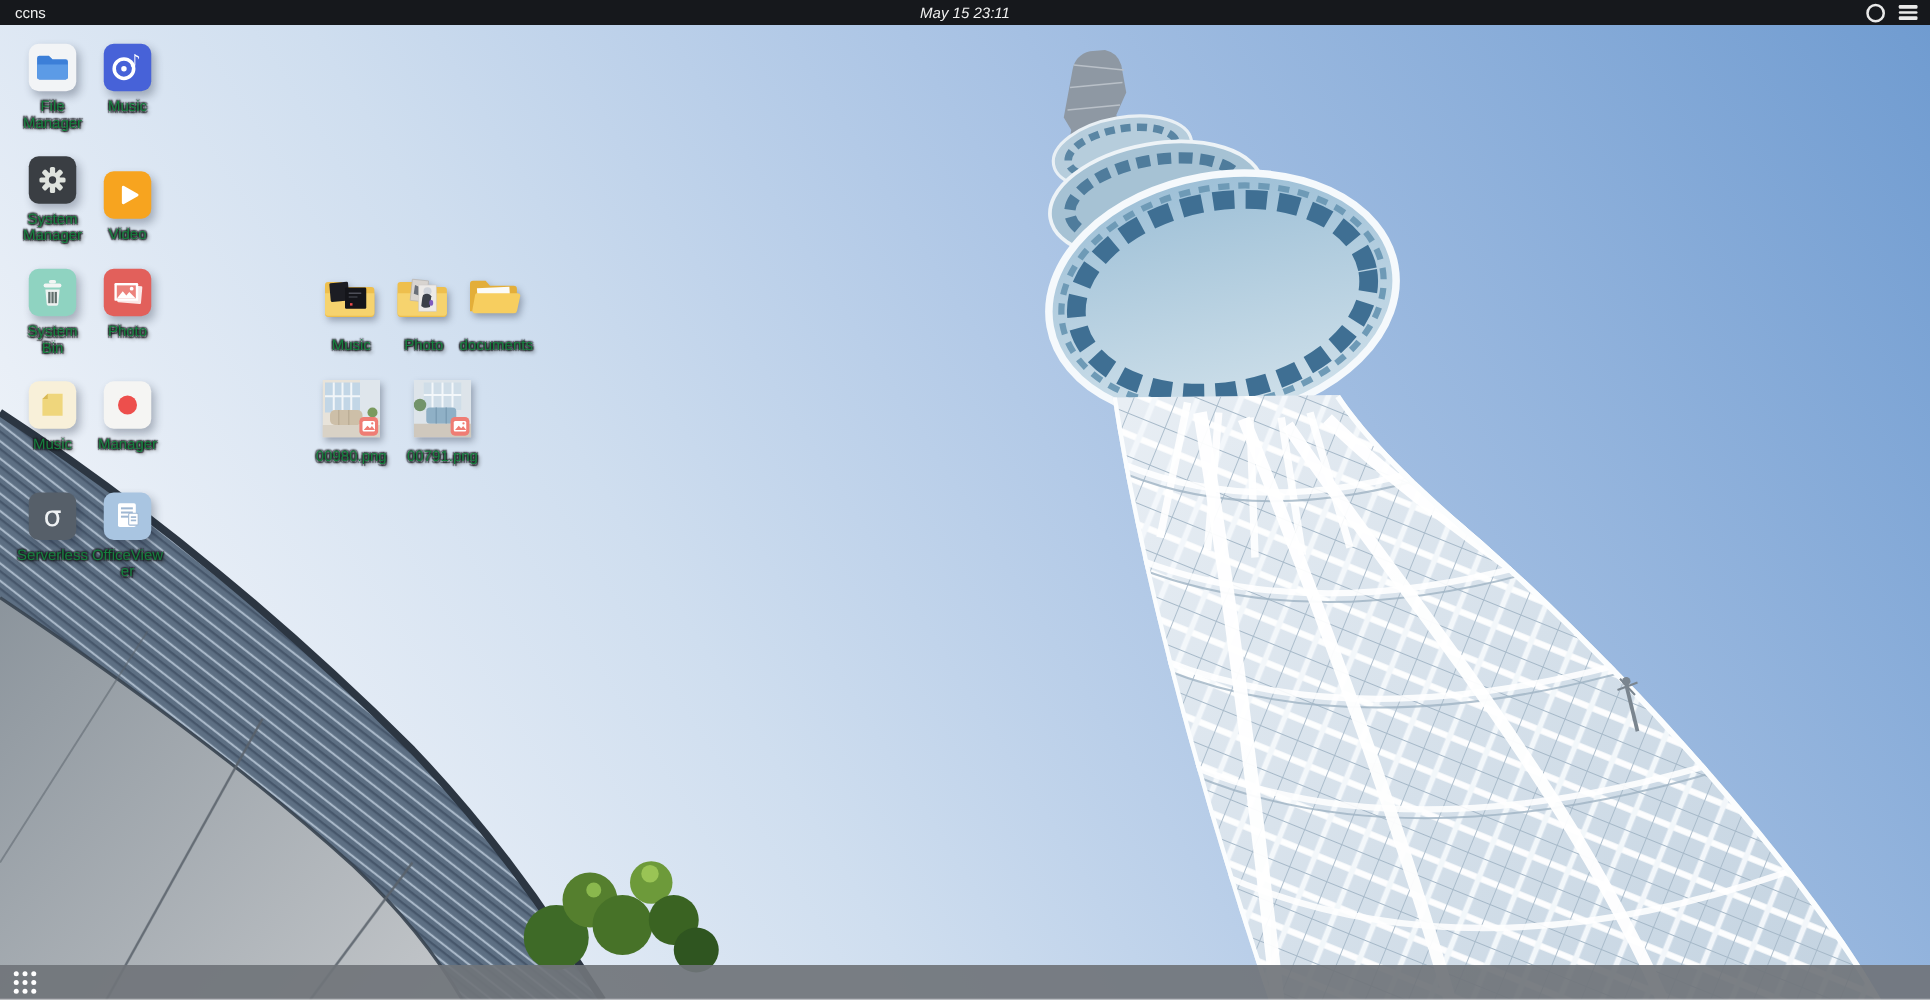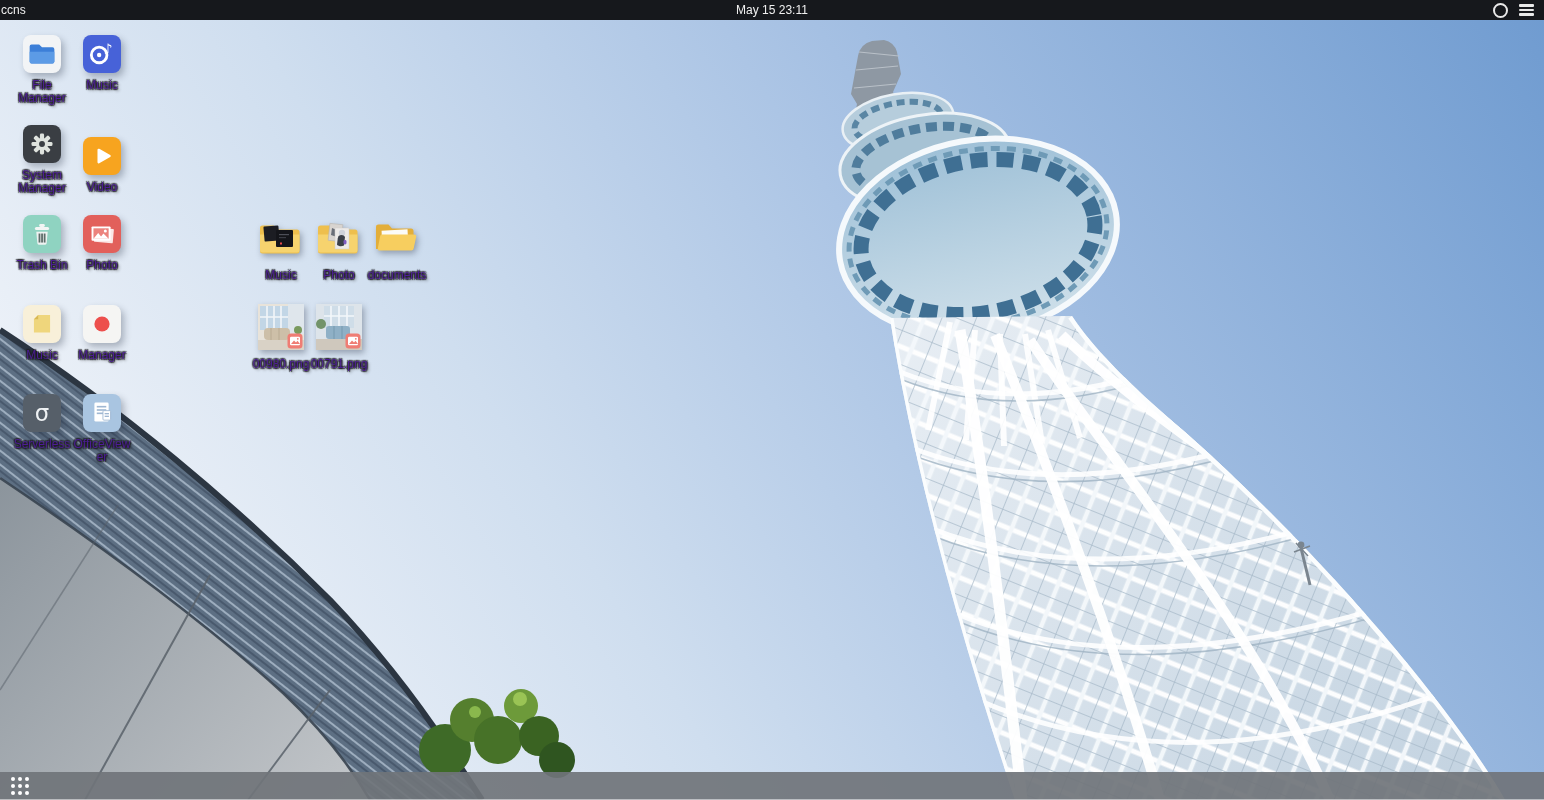--- a/index.html
+++ b/index.html
@@ -8,22 +8,22 @@
     font-family:"Liberation Sans",sans-serif;background:#cfdeef;
     -webkit-font-smoothing:antialiased;
   }
   
   .wallpaper{position:absolute;left:0;top:0;width:1544px;height:800px;display:block;}
   
   .topbar{
     position:absolute;top:0;left:0;right:0;height:20px;background:#16181c;
     display:flex;align-items:center;color:#f0f0f0;font-size:12px;z-index:60;
   }
-  .topbar .host{padding-left:1px;z-index:2;}
-  .topbar .clock{position:absolute;left:0;right:0;text-align:center;font-size:12px;}
+  .topbar .host{padding-left:12px;z-index:2;}
+  .topbar .clock{position:absolute;left:0;right:0;text-align:center;font-size:12px;font-style:italic;}
   .topbar .right{margin-left:auto;display:flex;align-items:center;gap:11px;padding-right:10px;z-index:2;}
   .ring{width:11px;height:11px;border:2px solid #e9e9e9;border-radius:50%;display:inline-block;}
   .burger{display:flex;flex-direction:column;gap:2px;cursor:pointer;}
   .burger i{display:block;width:15px;height:2.4px;background:#e9e9e9;border-radius:1px;}
   
   .taskbar{
     position:absolute;left:0;right:0;bottom:0;height:28px;z-index:60;
     background:rgba(112,116,121,0.92);
     box-shadow:0 -1px 0 rgba(255,255,255,0.5) inset;
     display:flex;align-items:center;padding:0 11px;box-sizing:border-box;
@@ -38,21 +38,21 @@
     align-items:center;cursor:default;
   }
   .d-item.wide{width:64px;}
   .tile{
     width:38px;height:38px;border-radius:8px;display:flex;align-items:center;
     justify-content:center;box-shadow:3px 4px 7px rgba(25,35,55,0.30);
   }
   .tile svg{display:block;}
   .ficon{filter:drop-shadow(2px 3px 3px rgba(25,35,55,0.35));}
   .label{
-    margin-top:6px;color:#4c1d95;font-size:12px;line-height:13px;text-align:center;
+    margin-top:6px;color:#15803d;font-size:12px;line-height:13px;text-align:center;
     max-width:100%;overflow-wrap:anywhere;
     text-shadow:0 0 2px rgba(30,30,35,.95),1px 1px 1px rgba(30,30,35,.85),
       -1px -1px 1px rgba(30,30,35,.7),1px -1px 1px rgba(30,30,35,.7),
       -1px 1px 1px rgba(30,30,35,.7),2px 2px 3px rgba(0,0,0,.45);
   }
   .label.tight{margin-top:4px;}
   
   .bg-fm{background:#f2f4f6;} .bg-music{background:#4762d8;}
   .bg-set{background:#3a3e43;} .bg-video{background:#f7a41f;}
   .bg-trash{background:#8fd3c1;} .bg-photo{background:#e2605b;}
@@ -247,21 +247,21 @@
     <span class="tile bg-trash">
       <svg width="38" height="38" viewBox="0 0 40 40">
         <rect x="17" y="9.5" width="6" height="3" rx="1.5" fill="#f2f5f4"></rect>
         <rect x="12.5" y="12.5" width="15" height="3.2" rx="1.6" fill="#f2f5f4"></rect>
         <path d="M14 17.5 h12 l-1.1 12.2 a1.6 1.6 0 0 1-1.6 1.5 h-6.6 a1.6 1.6 0 0 1-1.6-1.5 z" fill="#eef2f1"></path>
         <rect x="16.4" y="19.5" width="1.9" height="9.5" fill="#5f6e6b"></rect>
         <rect x="19.1" y="19.5" width="1.9" height="9.5" fill="#5f6e6b"></rect>
         <rect x="21.8" y="19.5" width="1.9" height="9.5" fill="#5f6e6b"></rect>
       </svg>
     </span>
-    <span class="label">Trash Bin</span>
+    <span class="label">System Bin</span>
   </div>
 
   <div class="d-item" style="left:72px;top:215px">
     <span class="tile bg-photo">
       <svg width="38" height="38" viewBox="0 0 40 40">
         <rect x="12" y="14" width="20" height="15" rx="1" fill="#fff" opacity="0.85" transform="rotate(5 22 21)"></rect>
         <rect x="9" y="12" width="20" height="15" rx="1" fill="#fff"></rect>
         <rect x="11" y="14" width="16" height="11" fill="#ec837d"></rect>
         <circle cx="23.5" cy="16.8" r="1.6" fill="#fff"></circle>
         <path d="M11 25 l5-6 3 3.5 2.5-3 5.5 5.5 z" fill="#fff"></path>
@@ -368,21 +368,21 @@
         <circle cx="40" cy="26" r="4" fill="#7a9a5e"></circle>
         <rect x="29.5" y="29.5" width="15" height="15" rx="3.5" fill="#ef7d74"></rect>
         <rect x="32" y="32.8" width="10" height="8.4" rx="1.2" fill="#fff"></rect>
         <path d="M33 40 l3-3.5 2 2 1.5-1.8 2.5 3.3 z" fill="#ef7d74"></path>
         <circle cx="39.8" cy="34.8" r="0.9" fill="#ef7d74"></circle>
       </svg>
     </span>
     <span class="label tight">00980.png</span>
   </div>
 
-  <div class="d-item wide" style="left:307px;top:304px">
+  <div class="d-item wide" style="left:322px;top:304px">
     <span class="ficon">
       <svg width="46" height="46" viewBox="0 0 46 46">
         <rect width="46" height="46" fill="#dde4ea"></rect>
         <rect x="8" y="2" width="30" height="22" fill="#cfdde8"></rect>
         <path d="M15 2 V24 M23 2 V24 M31 2 V24 M8 12 H38" stroke="#f3f7fa" stroke-width="1.6"></path>
         <circle cx="5" cy="20" r="5" fill="#72936a"></circle>
         <rect x="10" y="22" width="24" height="13" rx="3" fill="#8fb0c6"></rect>
         <path d="M18 22 V35 M26 22 V35" stroke="#7b9db4" stroke-width="1.2"></path>
         <rect x="0" y="35" width="46" height="11" fill="#cfc8bd"></rect>
         <rect x="29.5" y="29.5" width="15" height="15" rx="3.5" fill="#ef7d74"></rect>

